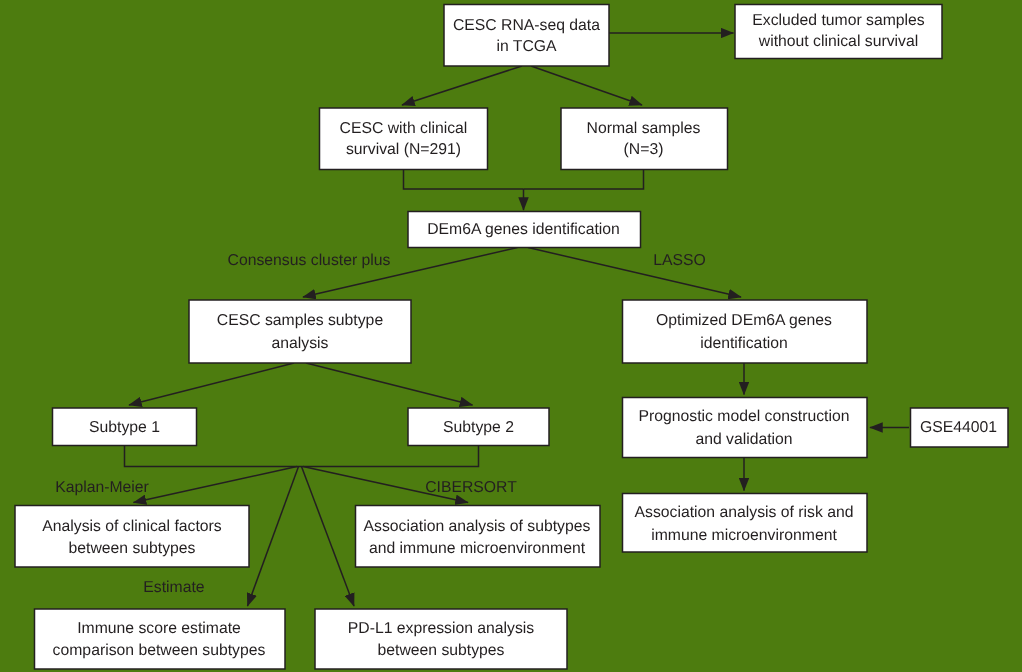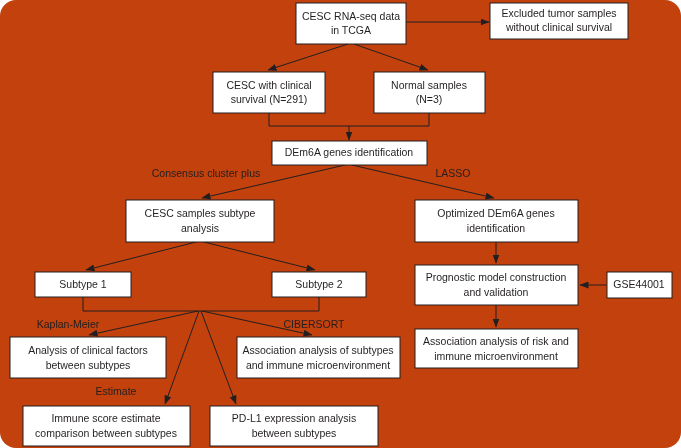--- a/index.html
+++ b/index.html
@@ -4,24 +4,23 @@
 <style>
   html, body {
     margin: 0;
     padding: 0;
     background: #ffffff;
   }
   #flowchart-root {
     position: relative;
     width: 681px;
     height: 448px;
-    background: #c2410c;
+    background: #4d7c0f;
     font-family: "Liberation Sans", sans-serif;
     overflow: hidden;
-    border-radius: 16px;
   }
   svg#flow-svg {
     position: absolute;
     top: 0; left: 0;
     width: 681px;
     height: 448px;
   }
   .node-box {
     fill: #ffffff;
     stroke: #231f20;

